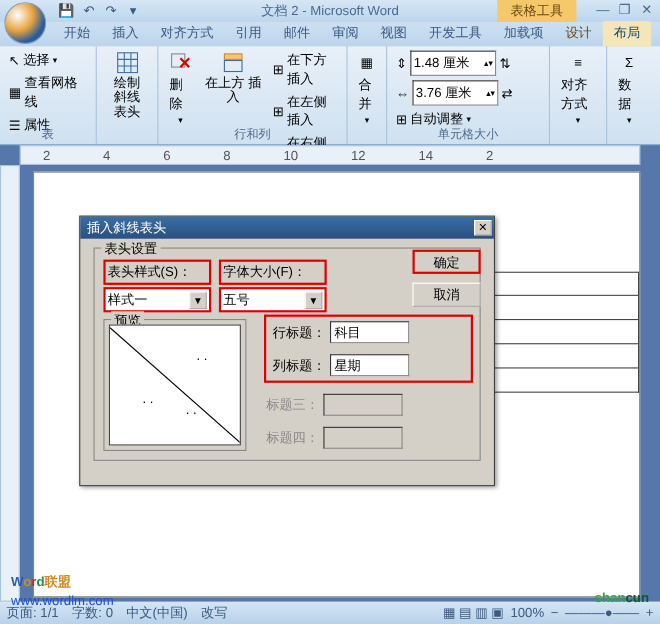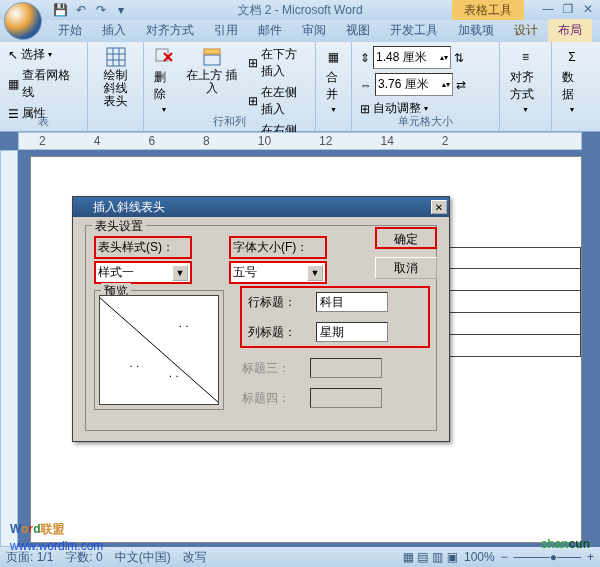--- a/index.html
+++ b/index.html
@@ -7,53 +7,53 @@
 .titlebar{height:20px;background:linear-gradient(#d6e6f5,#bcd6ed);display:flex;align-items:center;padding:0 4px}
 .office-btn{width:38px;height:38px;position:absolute;left:4px;top:2px;border-radius:50%;background:radial-gradient(circle at 30% 30%,#fff,#e8a340 40%,#2a5c9a 70%);z-index:10;border:1px solid #7a9cc6}
 .qat{margin-left:48px;display:flex;gap:2px}
 .qat span{width:18px;height:16px;display:flex;align-items:center;justify-content:center;color:#3b5a82}
 .title-text{position:absolute;left:50%;transform:translateX(-50%);color:#4a6a8f}
 .ctx-tab{position:absolute;right:76px;top:0;height:20px;background:#f5c869;padding:0 12px;display:flex;align-items:center;color:#6a4a1a}
 .winctrl{position:absolute;right:4px;top:2px;display:flex;gap:4px;color:#4a6a8f}
 .winctrl span{width:16px;text-align:center}
 .ribbon-tabs{height:22px;background:linear-gradient(#cde0f1,#bcd5ec);display:flex;padding-left:48px;align-items:flex-end}
 .ribbon-tabs span{padding:3px 10px;color:#3b5a82;cursor:pointer}
-.ribbon-tabs .active{background:#f5e6b8;border-radius:3px 3px 0 0;color:#701a75}
+.ribbon-tabs .active{background:#f5e6b8;border-radius:3px 3px 0 0;color:#0c4a6e}
 .ribbon-tabs .design{color:#6a4a1a}
 .ribbon{height:90px;background:linear-gradient(#e8f0f8,#cfe1f0);display:flex;border-bottom:1px solid #8aabcf}
 .group{border-right:1px solid #a8c3dc;padding:3px 6px;display:flex;flex-direction:column;position:relative}
 .group-label{position:absolute;bottom:2px;left:0;right:0;text-align:center;font-size:11px;color:#4a6a8f}
 .group-body{flex:1;display:flex;gap:4px}
 .vbtn{display:flex;flex-direction:column;align-items:center;gap:2px;padding:2px 4px}
 .vbtn .ic{width:20px;height:20px;display:flex;align-items:center;justify-content:center}
 .smallrow{display:flex;align-items:center;gap:3px;padding:1px 2px;font-size:11px}
 .ic svg{width:100%;height:100%}
 .doc-area{position:absolute;top:132px;left:0;right:0;bottom:20px;background:#5577aa}
 .ruler-h{height:18px;background:#e8f0f8;margin:0 18px 0 18px;display:flex;align-items:center;font-size:10px;color:#555;padding-left:20px;gap:48px;border:1px solid #a8c3dc}
 .ruler-v{position:absolute;left:0;top:18px;width:18px;bottom:0;background:#e8f0f8;border:1px solid #a8c3dc}
 .page{position:absolute;left:30px;top:24px;right:18px;bottom:4px;background:#fff;border:1px solid #888}
 .tbl{position:absolute;right:0;top:90px;width:170px}
 .tbl-row{height:22px;border:1px solid #444;border-top:none}
 .tbl-row:first-child{border-top:1px solid #444}
 .dialog{position:absolute;left:72px;top:196px;width:378px;height:246px;background:#d4d0c8;border:1px solid #404040;box-shadow:2px 2px 4px rgba(0,0,0,.4);z-index:20}
-.dlg-title{height:20px;background:linear-gradient(#3a6ea5,#2a5080);color:#fff;display:flex;align-items:center;justify-content:space-between;padding:0 2px 0 20px;font-size:12px}
+.dlg-title{height:20px;background:linear-gradient(#3a6ea5,#2a5080);color:#fff;display:flex;align-items:center;justify-content:space-between;padding:0 2px 0 6px;font-size:12px}
 .dlg-close{width:16px;height:14px;background:#d4d0c8;color:#000;text-align:center;font-size:10px;line-height:14px;border:1px outset #fff}
 .dlg-body{padding:8px 12px;position:relative;height:226px}
-.fieldset{border:1px solid #888;padding:6px 8px 20px;position:relative}
+.fieldset{border:1px solid #888;padding:6px 8px 8px;position:relative}
 .fieldset .legend{position:absolute;top:-8px;left:6px;background:#d4d0c8;padding:0 3px;font-size:12px}
-.fld-row{display:flex;gap:37px;margin-top:4px}
+.fld-row{display:flex;gap:7px;margin-top:4px}
 .fld-col{display:flex;flex-direction:column;gap:2px}
 .combo{width:98px;height:23px;background:#fff;border:1px inset #888;display:flex;align-items:center;padding:0 2px;justify-content:space-between}
 .combo-btn{width:16px;height:16px;background:#d4d0c8;border:1px outset #fff;text-align:center;font-size:9px;line-height:14px}
 .redbox{border:2px solid #d00!important}
 .preview-box{border:1px solid #888;padding:4px;margin-top:6px;width:130px;height:120px;position:relative}
 .preview-box .legend{position:absolute;top:-8px;left:6px;background:#d4d0c8;padding:0 3px}
 .preview-inner{width:100%;height:100%;background:#fff;border:1px solid #444;position:relative}
 .titles-col{position:absolute;left:154px;top:60px;width:190px}
-.title-row{display:flex;align-items:center;gap:20px;margin-bottom:10px}
+.title-row{display:flex;align-items:center;gap:4px;margin-bottom:10px}
 .title-row label{width:50px;text-align:right}
 .txt{width:72px;height:20px;background:#fff;border:1px inset #888;padding:0 3px;line-height:18px}
 .txt.dis{background:#d4d0c8}
 .dlg-btns{position:absolute;right:12px;top:10px;display:flex;flex-direction:column;gap:8px}
 .dlg-btn{width:62px;height:22px;background:#d4d0c8;border:1px outset #fff;text-align:center;line-height:20px}
 .statusbar{position:absolute;bottom:0;left:0;right:0;height:20px;background:linear-gradient(#d5e5f3,#b8d2ea);display:flex;align-items:center;padding:0 6px;font-size:11px;color:#3a5a80;gap:12px}
 .statusbar .right{margin-left:auto;display:flex;gap:6px;align-items:center}
 .wm1{position:absolute;left:10px;bottom:28px;font-size:22px;font-weight:bold;z-index:50}
 .wm1 .w{color:#2a5cad}.wm1 .o{color:#d08a2a}.wm1 .r{color:#c03030}.wm1 .d{color:#2a8a4a}.wm1 .lm{color:#d08a2a}
 .wm2{position:absolute;left:10px;bottom:14px;font-size:12px;color:#1d4ed8;z-index:50}

